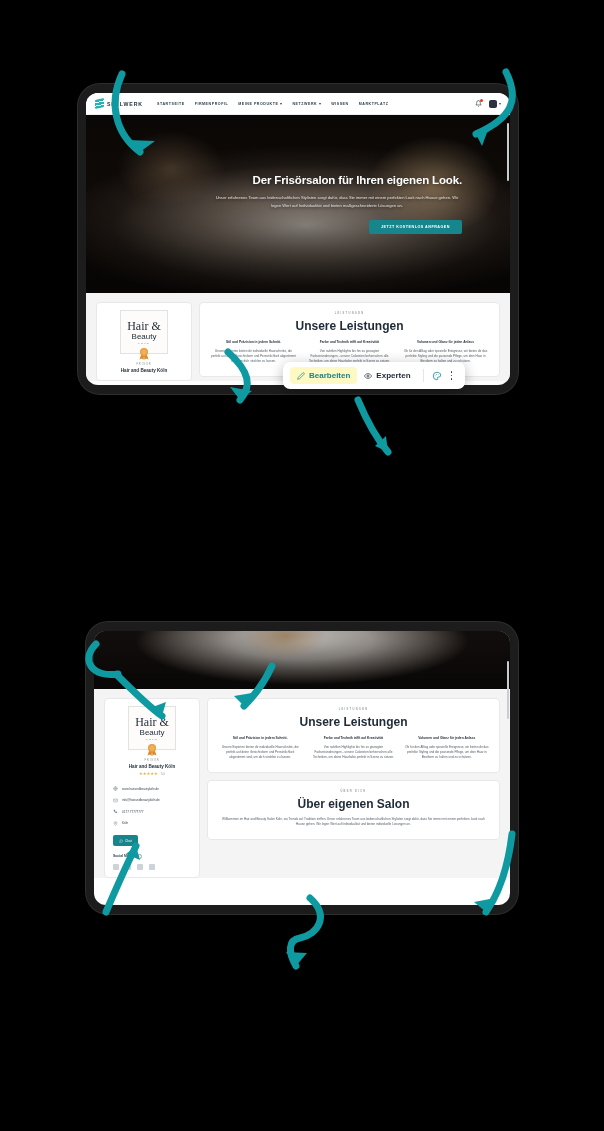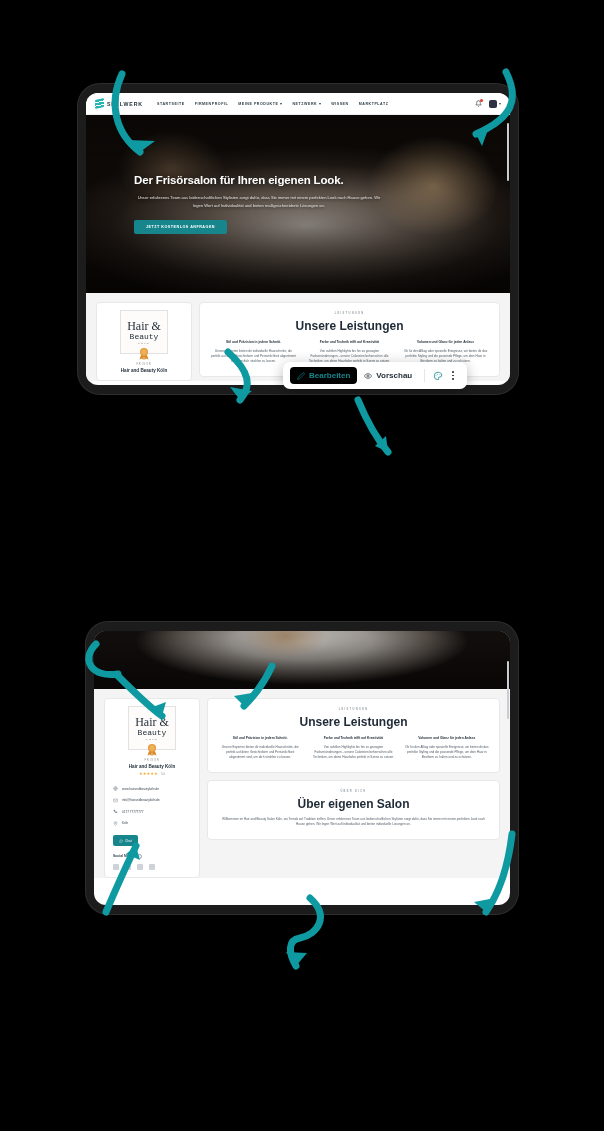--- a/index.html
+++ b/index.html
@@ -80,21 +80,21 @@
   .hero::before {
     content: ""; position: absolute; inset: 0;
     background:
       radial-gradient(ellipse 22% 40% at 82% 40%, rgba(180,150,110,.55), rgba(0,0,0,0) 70%),
       radial-gradient(ellipse 18% 30% at 20% 30%, rgba(120,95,70,.45), rgba(0,0,0,0) 70%),
       linear-gradient(180deg, rgba(0,0,0,.45), rgba(0,0,0,.25) 45%, rgba(0,0,0,.65));
   }
   .hero-content {
     position: absolute; inset: 0;
     display: flex; flex-direction: column;
-    align-items: flex-start; justify-content: center;
+    align-items: flex-end; justify-content: center;
     text-align: center; padding: 7px 48px;
   }
   .hero-title {
     color: #fff; font-size: 11.5px; font-weight: 700;
     letter-spacing: -.15px; text-shadow: 0 1px 5px rgba(0,0,0,.6);
   }
   .hero-sub {
     margin-top: 8px; color: #e7e3e0; font-size: 4.1px;
     line-height: 1.85; max-width: 250px;
     text-shadow: 0 1px 3px rgba(0,0,0,.7);
@@ -112,21 +112,21 @@
     background: #fff; border: 1px solid #e8e8e8; border-radius: 4px;
   }
   .sidebar-card { width: 96px; flex: 0 0 96px; padding: 7px 6px; text-align: center; }
   .logo-tile {
     width: 48px; height: 44px; margin: 0 auto;
     border: 1px solid #e2e2e2; background: #fdfcfa;
     display: flex; flex-direction: column; align-items: center; justify-content: center;
     position: relative;
   }
   .logo-l1 { font-family: "Liberation Serif", serif; font-size: 12px; color: #1e2a36; line-height: 1.05; }
-  .logo-l2 { font-family: Liberation Mono, monospace; font-size: 8px; color: #1e2a36; line-height: 1.05; }
+  .logo-l2 { font-family: Liberation Sans, sans-serif; font-size: 8px; color: #1e2a36; line-height: 1.05; }
   .logo-l3 { font-size: 2.3px; letter-spacing: 1.4px; color: #6a7078; margin-top: 1px; }
   .badge-rosette {
     position: absolute; bottom: -7px; left: 50%; transform: translateX(-50%);
     width: 12px; height: 13px;
   }
   .kw-label { font-size: 2.6px; letter-spacing: .9px; color: #8b9298; margin-top: 9px; }
   .biz-name { font-size: 4.6px; font-weight: 700; color: #1e2a36; margin-top: 2px; }
   .rating { display: flex; align-items: center; justify-content: center; gap: 1px; margin-top: 3px; }
   .star { color: #f5a623; font-size: 4.2px; line-height: 1; }
   .rating-val { font-size: 2.9px; color: #8b9298; margin-left: 2px; }
@@ -180,21 +180,21 @@
     box-shadow: 0 3px 14px rgba(0,0,0,.28);
     padding: 5px 7px; z-index: 30;
   }
   .eb-btn {
     display: flex; align-items: center; gap: 4px;
     border: none; background: transparent;
     font-size: 8px; font-weight: 700;
     padding: 4px 7px; border-radius: 4px;
     font-family: "Liberation Sans", sans-serif;
   }
-  .eb-btn.active { background: #000000; color: #17858c; }
+  .eb-btn.active { background: #fef9c3; color: #17858c; }
   .eb-btn.plain { color: #1e2a36; }
   .eb-btn svg { width: 8px; height: 8px; }
   .eb-sep { width: 1px; height: 13px; background: #e4e6e8; margin: 0 5px; }
   .eb-icon { border: none; background: transparent; padding: 3px; display: flex; }
   .eb-icon svg { width: 10px; height: 10px; }
   .eb-dots { display: flex; flex-direction: column; gap: 1.6px; padding: 3px 6px; }
   .eb-dots span { width: 1.8px; height: 1.8px; border-radius: 50%; background: #1e2a36; }
 
   
   .scroll-hint {
@@ -324,21 +324,21 @@
         <svg viewBox="0 0 24 24" fill="none" stroke="#17858c" stroke-width="2">
           <path d="M17 3a2.8 2.8 0 0 1 4 4L7.5 20.5 2 22l1.5-5.5Z"></path>
         </svg>
         <span>Bearbeiten</span>
       </button>
       <button class="eb-btn plain">
         <svg viewBox="0 0 24 24" fill="none" stroke="#1e2a36" stroke-width="2">
           <path d="M1 12s4-7 11-7 11 7 11 7-4 7-11 7S1 12 1 12Z"></path>
           <circle cx="12" cy="12" r="3.2"></circle>
         </svg>
-        <span>Vorschau</span>
+        <span>Experten</span>
       </button>
       <div class="eb-sep"></div>
       <button class="eb-icon">
         <svg viewBox="0 0 24 24" fill="none" stroke="#17858c" stroke-width="1.9">
           <path d="M12 3a9 9 0 1 0 0 18c1.3 0 2-.9 2-1.9 0-.6-.3-1-.6-1.4-.3-.4-.5-.8-.5-1.3 0-1 .8-1.8 1.8-1.8H16a5 5 0 0 0 5-5c0-3.6-4-6.6-9-6.6Z"></path>
           <circle cx="7.6" cy="11.6" r="1.1" fill="#17858c" stroke="none"></circle>
           <circle cx="11.2" cy="7.6" r="1.1" fill="#17858c" stroke="none"></circle>
           <circle cx="16.2" cy="9.2" r="1.1" fill="#17858c" stroke="none"></circle>
         </svg>
       </button>

